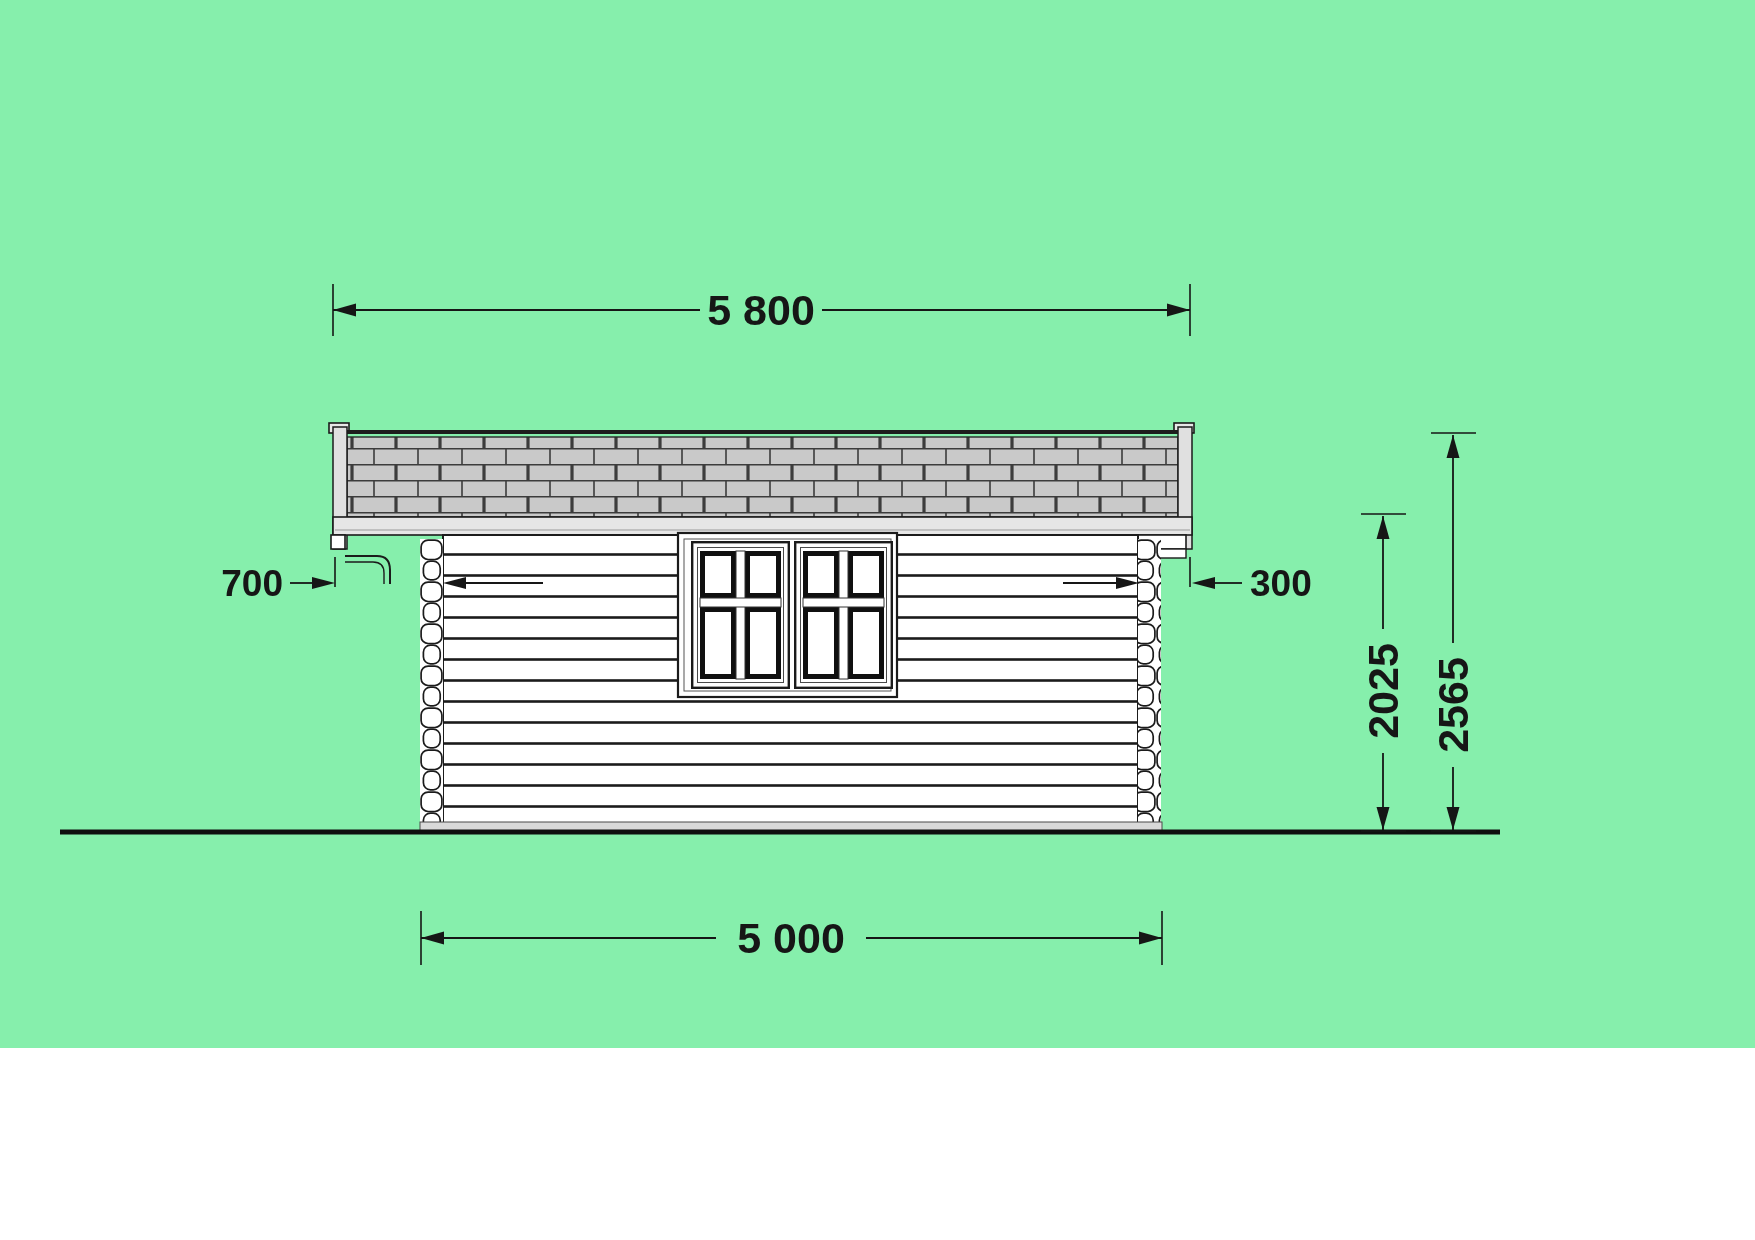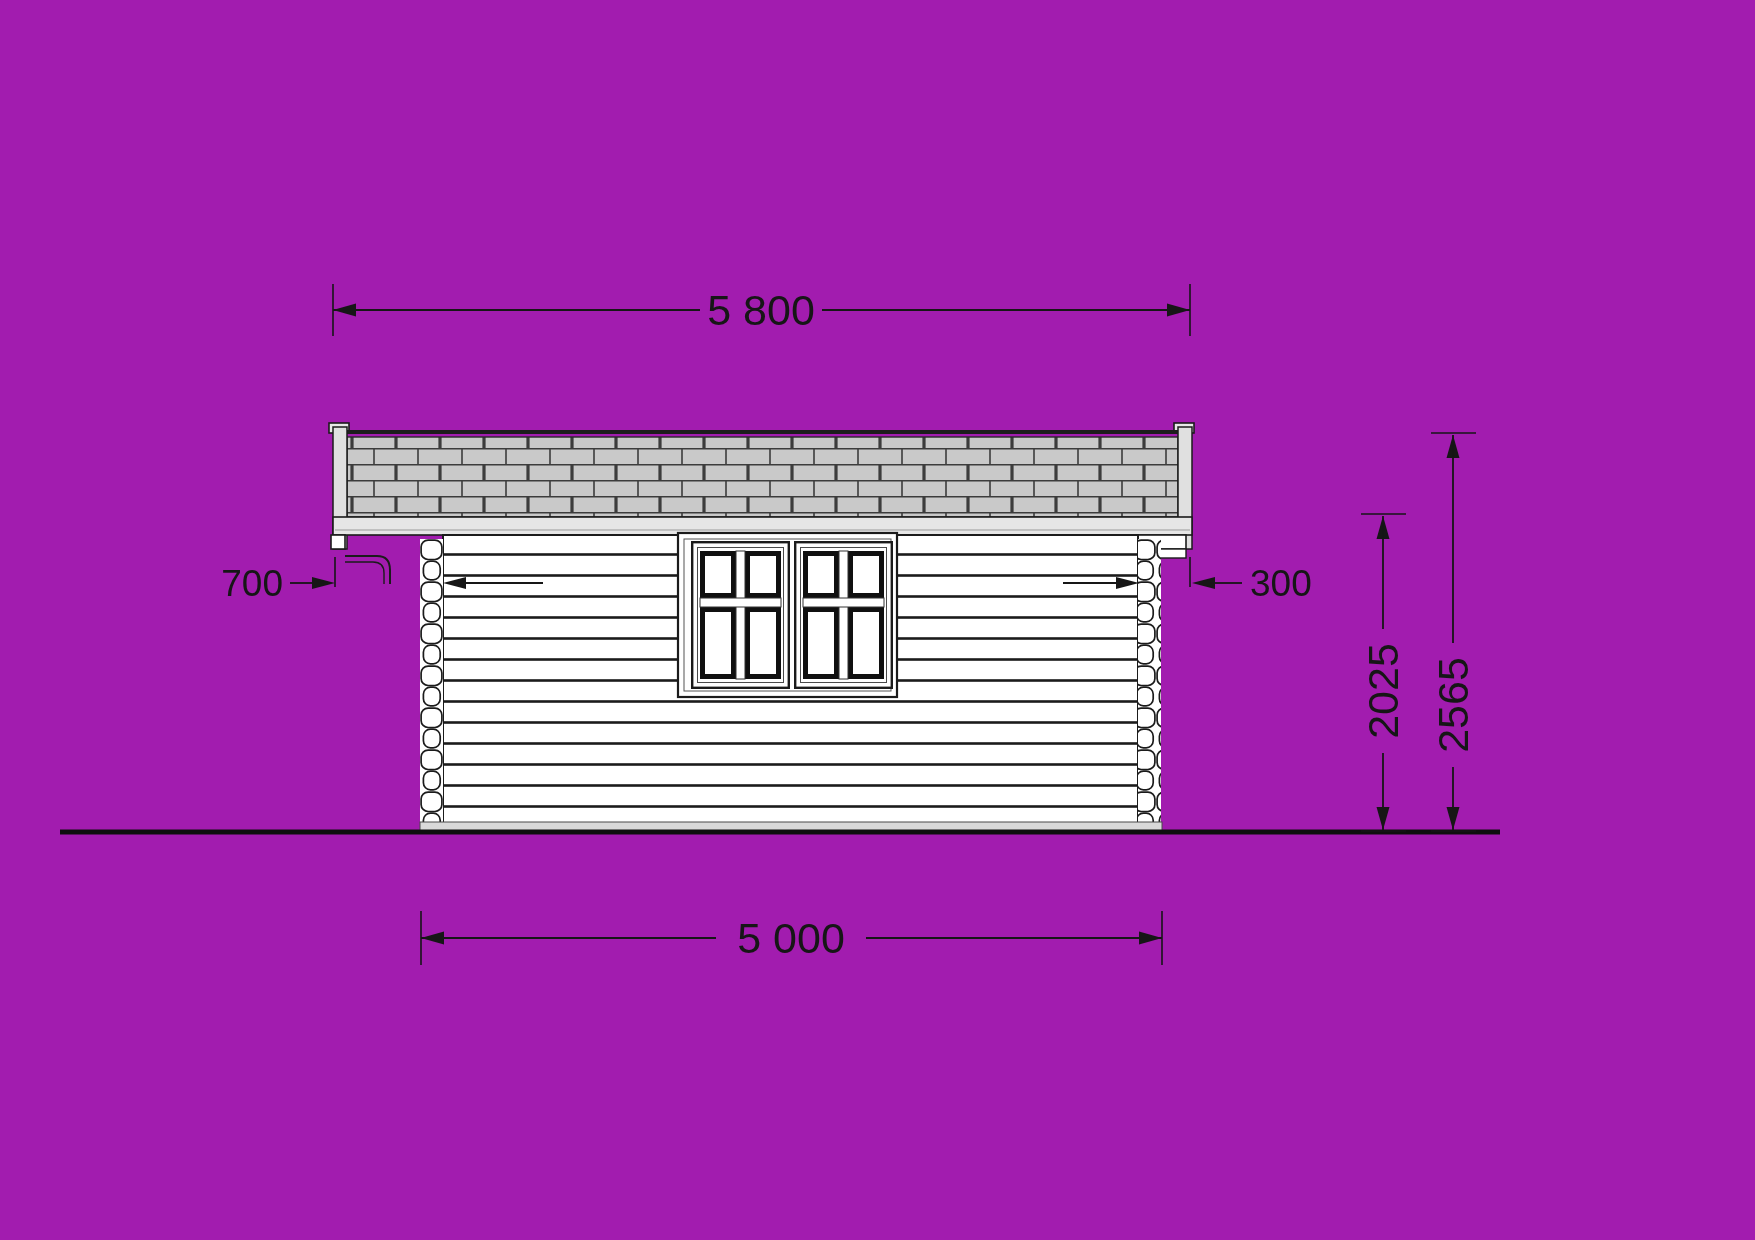--- a/index.html
+++ b/index.html
@@ -1,21 +1,22 @@
 <!DOCTYPE html>
 <html><head>
 <meta charset="utf-8">
 <style>
   html,body { margin:0; padding:0; background:#ffffff; }
   .canvas {
     position:relative;
-    width:1755px; height:1240px;
-    background:#a21caf;
+    width:1755px; height:1048px;
+    background:#86efac;
     font-family:"Liberation Sans", sans-serif;
     overflow:hidden;
+    font-weight:bold;
   }
   svg text {
     font-family:"Liberation Sans", sans-serif;
     fill:#161616;
   }
 </style>
 </head>
 <body>
 
 <div class="canvas">

